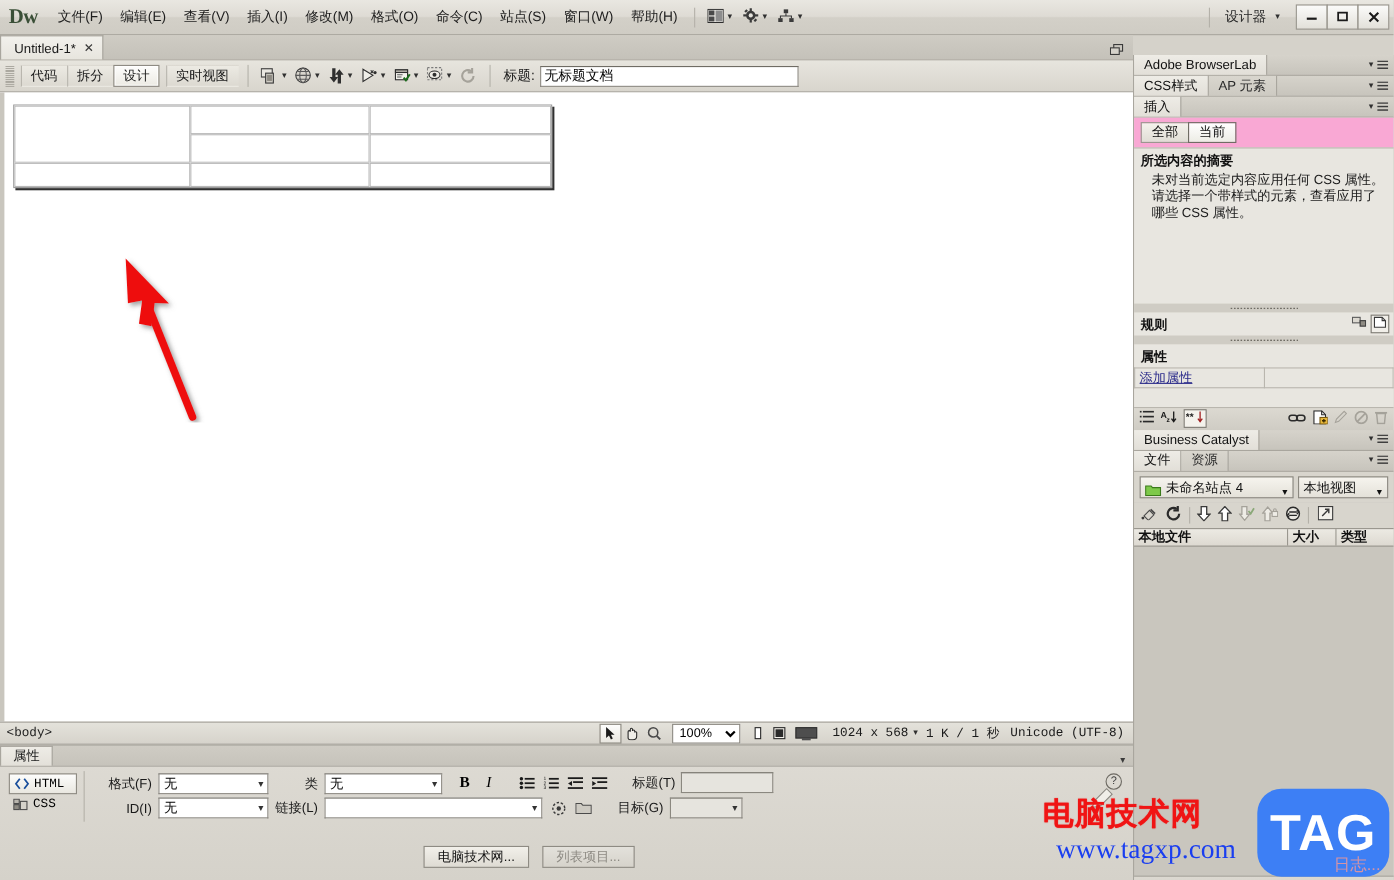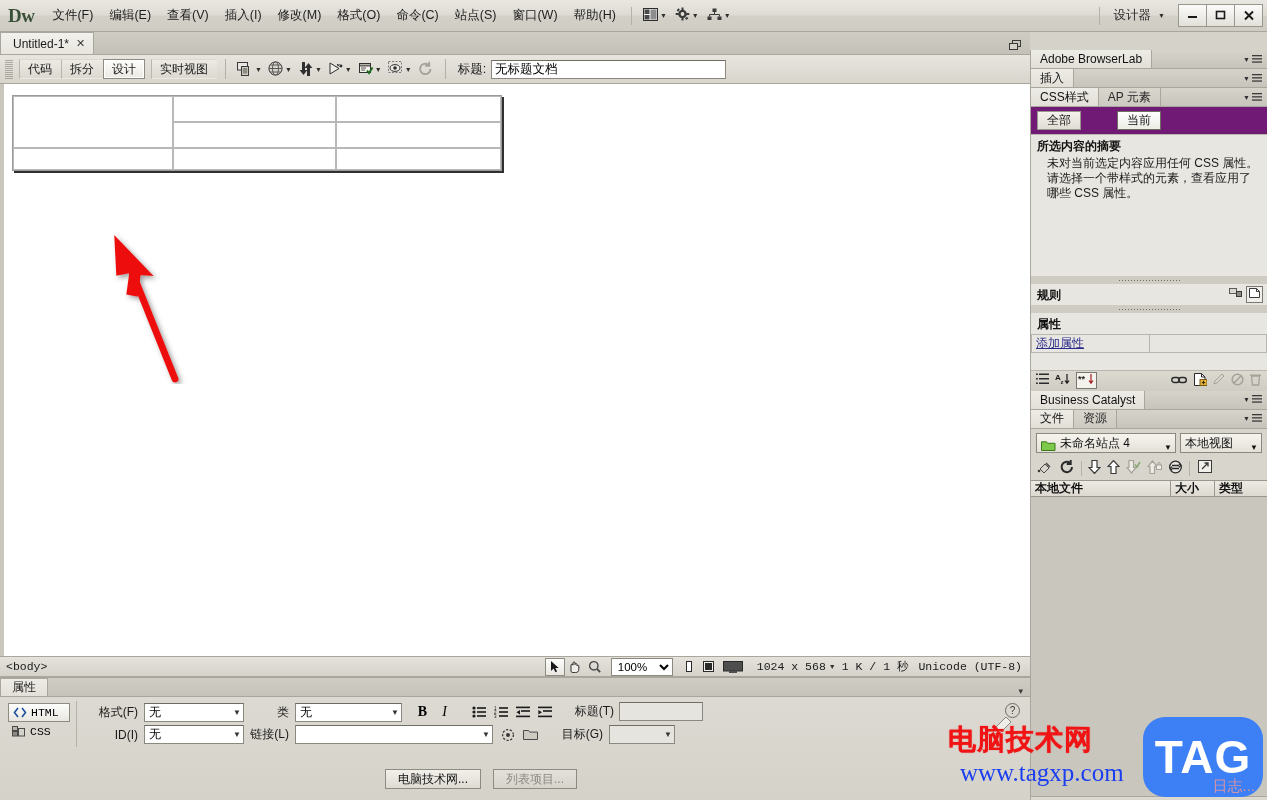--- a/index.html
+++ b/index.html
@@ -234,21 +234,21 @@
     font-size: 12px; color: #2a2a2a;
     background: linear-gradient(to bottom, #d9d6ce, #cdcac2);
     border-right: 1px solid #a9a69e; cursor: default;
   }
   .pt-tab.active {
     background: linear-gradient(to bottom, #eeece6, #e2dfd8);
     color: #111;
   }
   .pt-menu { margin-left: auto; display: flex; align-items: center; gap: 2px; padding-right: 5px; }
   .pane { background: #e8e6e0; }
-  .gbtns { display: flex; padding: 4px 0 4px 6px; background: #701a75; gap: 37px; }
+  .gbtns { display: flex; padding: 4px 0 4px 6px; background: #f9a8d4; }
   .gbtn {
     height: 19px; padding: 0 9px; display: flex; align-items: center;
     font-size: 12px; color: #111; cursor: default;
     background: linear-gradient(to bottom, #f4f2ec, #e0ddd5);
     border: 1px solid #9a978f; margin-left: -1px;
   }
   .gbtn:first-child { margin-left: 0; }
   .gbtn.active { background: linear-gradient(to bottom, #ffffff, #ececE5); border-color:#6f6c64; }
   .sect-hd {
     font-size: 12px; font-weight: bold; color: #111; padding: 3px 6px 1px 6px;
@@ -742,36 +742,36 @@
             <g fill="#3a3a3a">
               <rect y="0" width="10" height="1.3"></rect>
               <rect y="3.2" width="10" height="1.3"></rect>
               <rect y="6.4" width="10" height="1.3"></rect>
             </g>
           </svg>
       </div>
     </div>
 
     <div class="panel-title">
-      <div class="pt-tab active">插入</div>
+      <div class="pt-tab active">CSS样式</div>
+      <div class="pt-tab">AP 元素</div>
       <div class="pt-menu">
         <span class="caret">▼</span>
         <svg width="10" height="9">
             <g fill="#3a3a3a">
               <rect y="0" width="10" height="1.3"></rect>
               <rect y="3.2" width="10" height="1.3"></rect>
               <rect y="6.4" width="10" height="1.3"></rect>
             </g>
           </svg>
       </div>
     </div>
 
     <div class="panel-title">
-      <div class="pt-tab active">CSS样式</div>
-      <div class="pt-tab">AP 元素</div>
+      <div class="pt-tab active">插入</div>
       <div class="pt-menu">
         <span class="caret">▼</span>
         <svg width="10" height="9">
             <g fill="#3a3a3a">
               <rect y="0" width="10" height="1.3"></rect>
               <rect y="3.2" width="10" height="1.3"></rect>
               <rect y="6.4" width="10" height="1.3"></rect>
             </g>
           </svg>
       </div>

